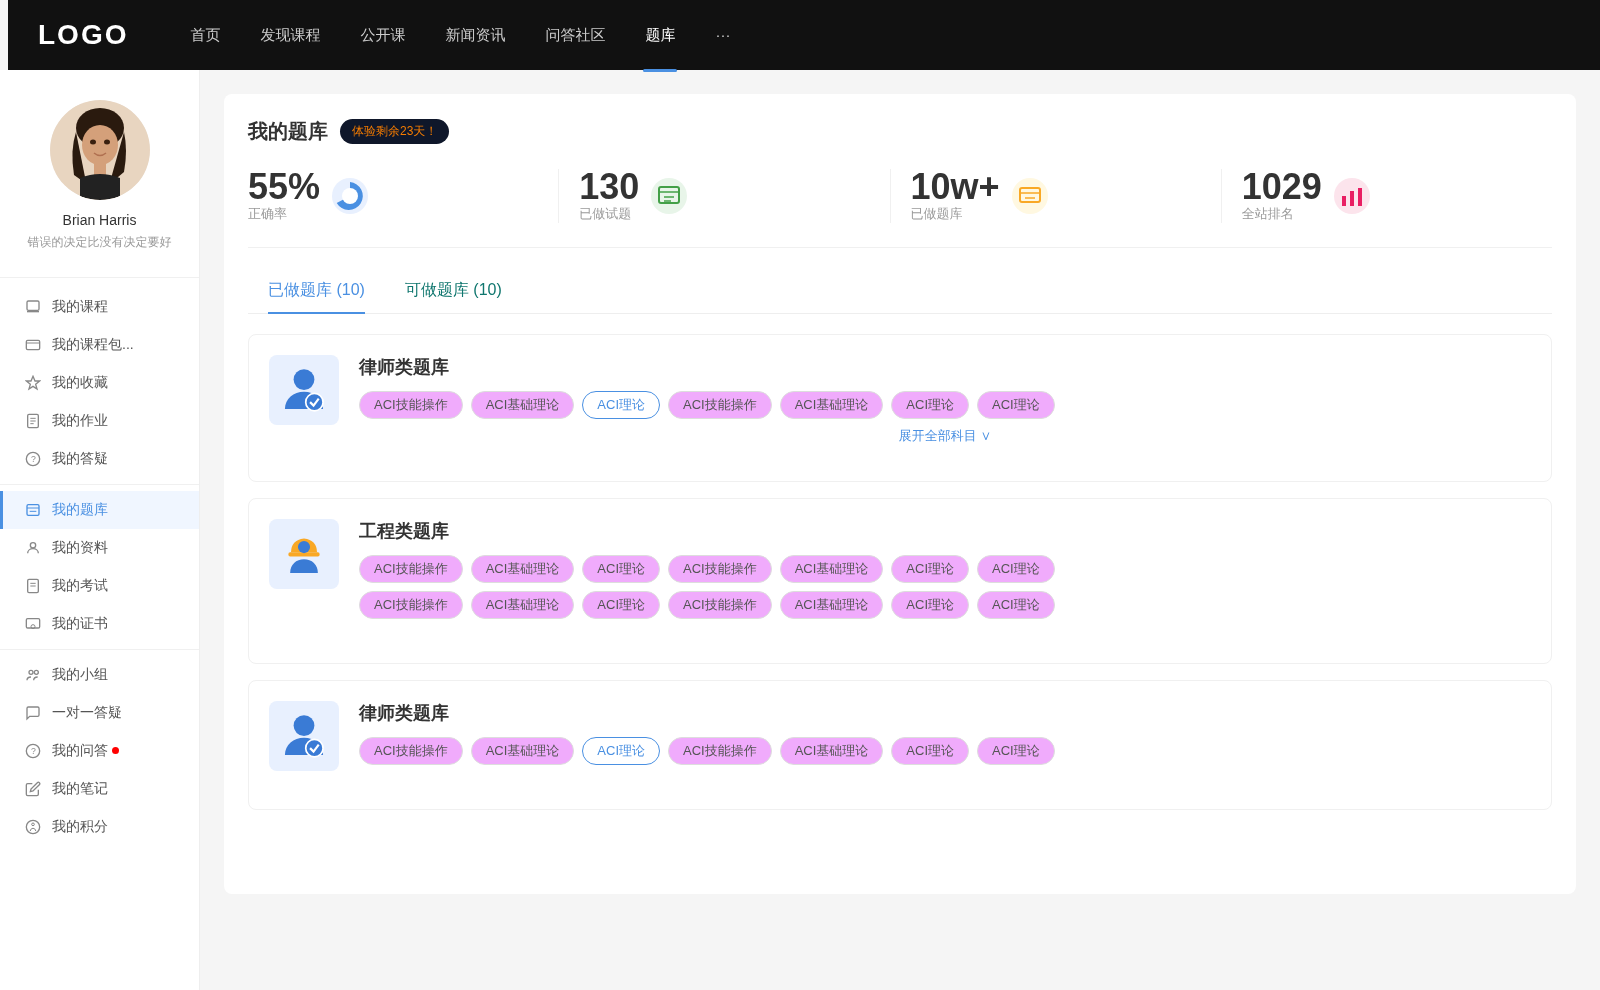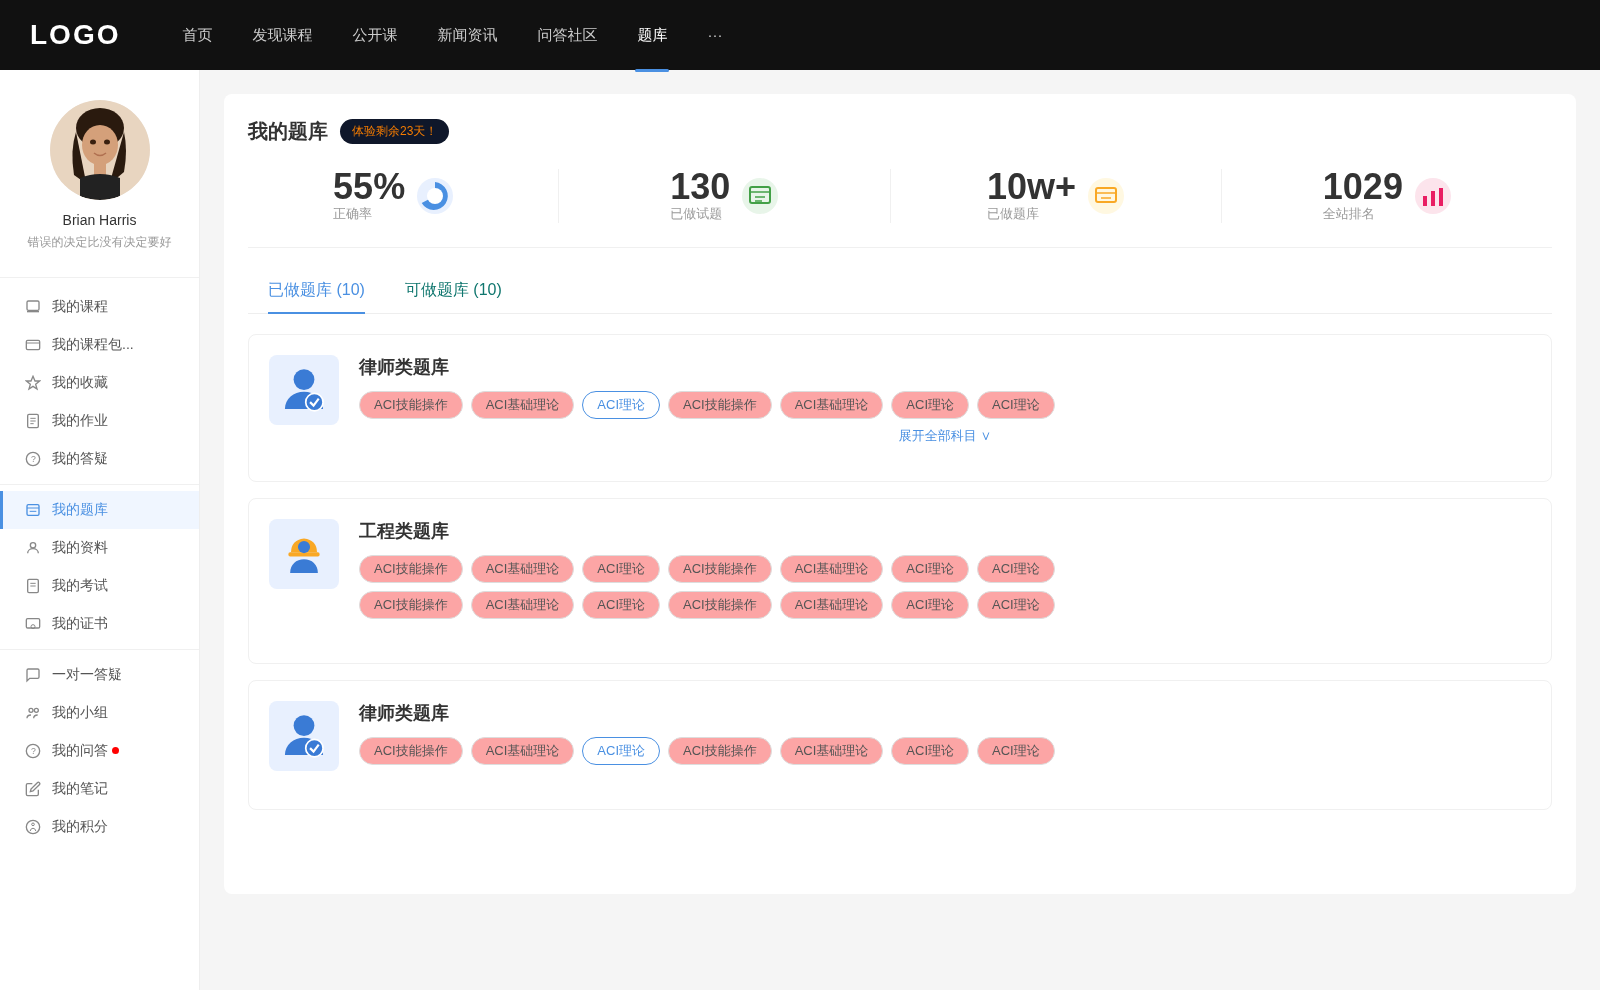--- a/index.html
+++ b/index.html
@@ -6,21 +6,21 @@
     body { font-family: 'PingFang SC', 'Microsoft YaHei', sans-serif; background: #f5f5f5; min-height: 990px; }
 
     
     .header {
       background: #111;
       height: 70px;
       display: flex;
       align-items: center;
       padding: 0 30px;
       position: fixed;
-      top: 0; left: 0; right: 0;
+      top: 0; left: 8px; right: 0;
       z-index: 100;
     }
     .header-logo {
       color: white;
       font-size: 28px;
       font-weight: bold;
       letter-spacing: 2px;
       margin-right: 60px;
       min-width: 80px;
     }
@@ -221,21 +221,20 @@
       border-bottom: 1px solid #f0f0f0;
       padding-bottom: 24px;
     }
     .stat-item {
       flex: 1;
       display: flex;
       align-items: center;
       gap: 12px;
       border-right: 1px solid #f0f0f0;
       padding: 0 20px;
-      justify-content: center;
     }
     .stat-item:first-child { padding-left: 0; }
     .stat-item:last-child { border-right: none; }
     .stat-value-group {}
     .stat-value {
       font-size: 36px;
       font-weight: 700;
       color: #333;
       line-height: 1;
     }
@@ -321,21 +320,21 @@
       gap: 8px;
       margin-bottom: 8px;
     }
     .bank-tag {
       border: 1px solid #ddd;
       border-radius: 20px;
       padding: 4px 14px;
       font-size: 13px;
       color: #555;
       cursor: pointer;
-      background: #fca5a5;
+      background: #f0abfc;
     }
     .bank-tag.active-tag {
       border-color: #4a90e2;
       color: #4a90e2;
       background: white;
     }
     .bank-footer {
       display: flex;
       justify-content: center;
     }
@@ -496,35 +495,35 @@
               <rect x="2" y="4" width="20" height="14" rx="2" fill="none" stroke="#888" stroke-width="2"></rect>
               <circle cx="12" cy="16" r="3" fill="none" stroke="#888" stroke-width="1.5"></circle>
             </svg>
         </span>
         <span>我的证书</span>
       </div>
       <div class="sidebar-divider"></div>
       <div class="sidebar-item">
         <span class="sidebar-icon">
           <svg width="16" height="16" viewBox="0 0 24 24">
-              <path d="M21 15a2 2 0 01-2 2H7l-4 4V5a2 2 0 012-2h14a2 2 0 012 2z" fill="none" stroke="#888" stroke-width="2"></path>
-            </svg>
-        </span>
-        <span>一对一答疑</span>
-      </div>
-      <div class="sidebar-item">
-        <span class="sidebar-icon">
-          <svg width="16" height="16" viewBox="0 0 24 24">
               <circle cx="9" cy="8" r="3" fill="none" stroke="#888" stroke-width="2"></circle>
               <circle cx="17" cy="8" r="3" fill="none" stroke="#888" stroke-width="2"></circle>
               <path d="M3 20c0-3 2.7-5 6-5" fill="none" stroke="#888" stroke-width="2"></path>
               <path d="M13 20c0-3 2.7-5 6-5" fill="none" stroke="#888" stroke-width="2"></path>
             </svg>
         </span>
         <span>我的小组</span>
+      </div>
+      <div class="sidebar-item">
+        <span class="sidebar-icon">
+          <svg width="16" height="16" viewBox="0 0 24 24">
+              <path d="M21 15a2 2 0 01-2 2H7l-4 4V5a2 2 0 012-2h14a2 2 0 012 2z" fill="none" stroke="#888" stroke-width="2"></path>
+            </svg>
+        </span>
+        <span>一对一答疑</span>
       </div>
       <div class="sidebar-item">
         <span class="sidebar-icon">
           <svg width="16" height="16" viewBox="0 0 24 24">
               <circle cx="12" cy="12" r="10" fill="none" stroke="#888" stroke-width="2"></circle>
               <text x="9" y="17" font-size="13" fill="#888">?</text>
             </svg>
         </span>
         <span>我的问答</span>
         <div class="sidebar-dot"></div>

